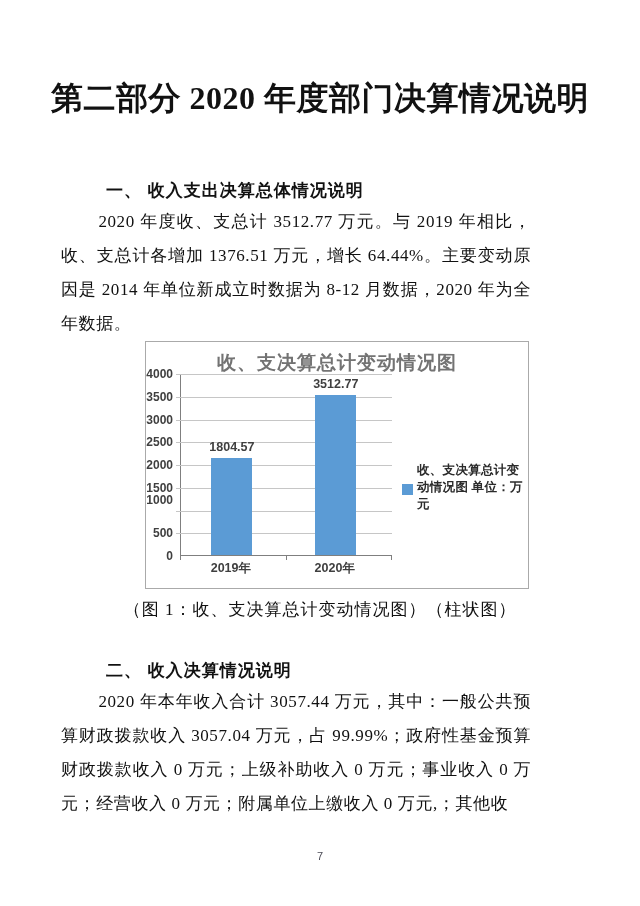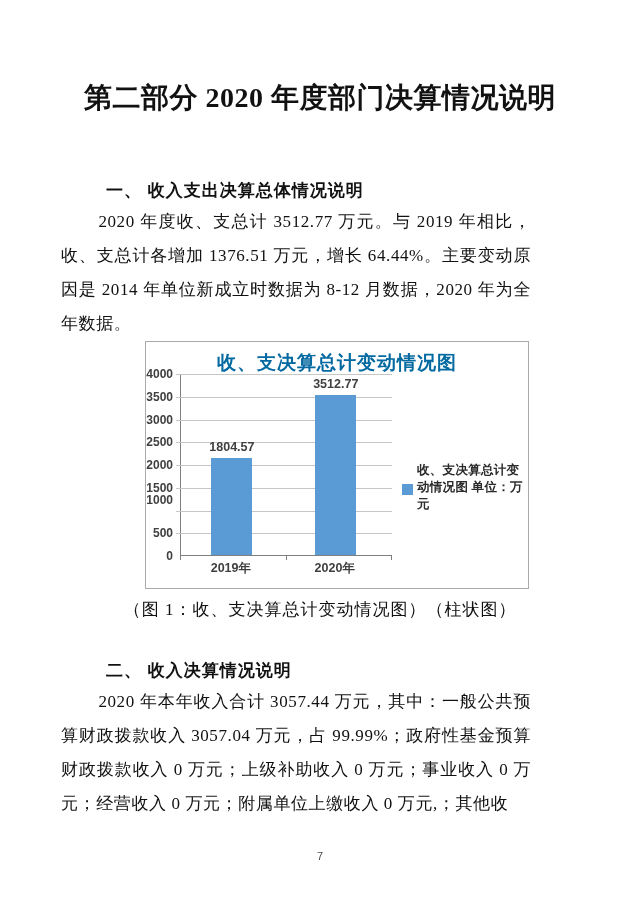--- a/index.html
+++ b/index.html
@@ -9,21 +9,21 @@
     width: 640px;
     height: 906px;
     background: #ffffff;
     font-family: "Liberation Serif", "DejaVu Serif", serif;
     color: #111111;
     overflow: hidden;
   }
   .doc-title {
     padding-top: 83px;
     text-align: center;
-    font-size: 28px;
+    font-size: 32px;
     line-height: 30px;
     font-weight: bold;
     letter-spacing: 0.5px;
   }
   .content {
     margin: 0 61px;
     width: 470px;
   }
   .sec-heading {
     margin-top: 66px;
@@ -54,21 +54,21 @@
     border: 1px solid #aaaaaa;
     background: #ffffff;
     padding-top: 9px;
   }
   .chart-title {
     text-align: center;
     font-size: 19px;
     line-height: 23px;
     font-weight: bold;
     letter-spacing: 1px;
-    color: #0369a1;
+    color: #737373;
   }
   .chart-row {
     position: relative;
     display: flex;
     flex-direction: row;
   }
   .y-axis {
     position: relative;
     width: 34px;
     height: 182px;

